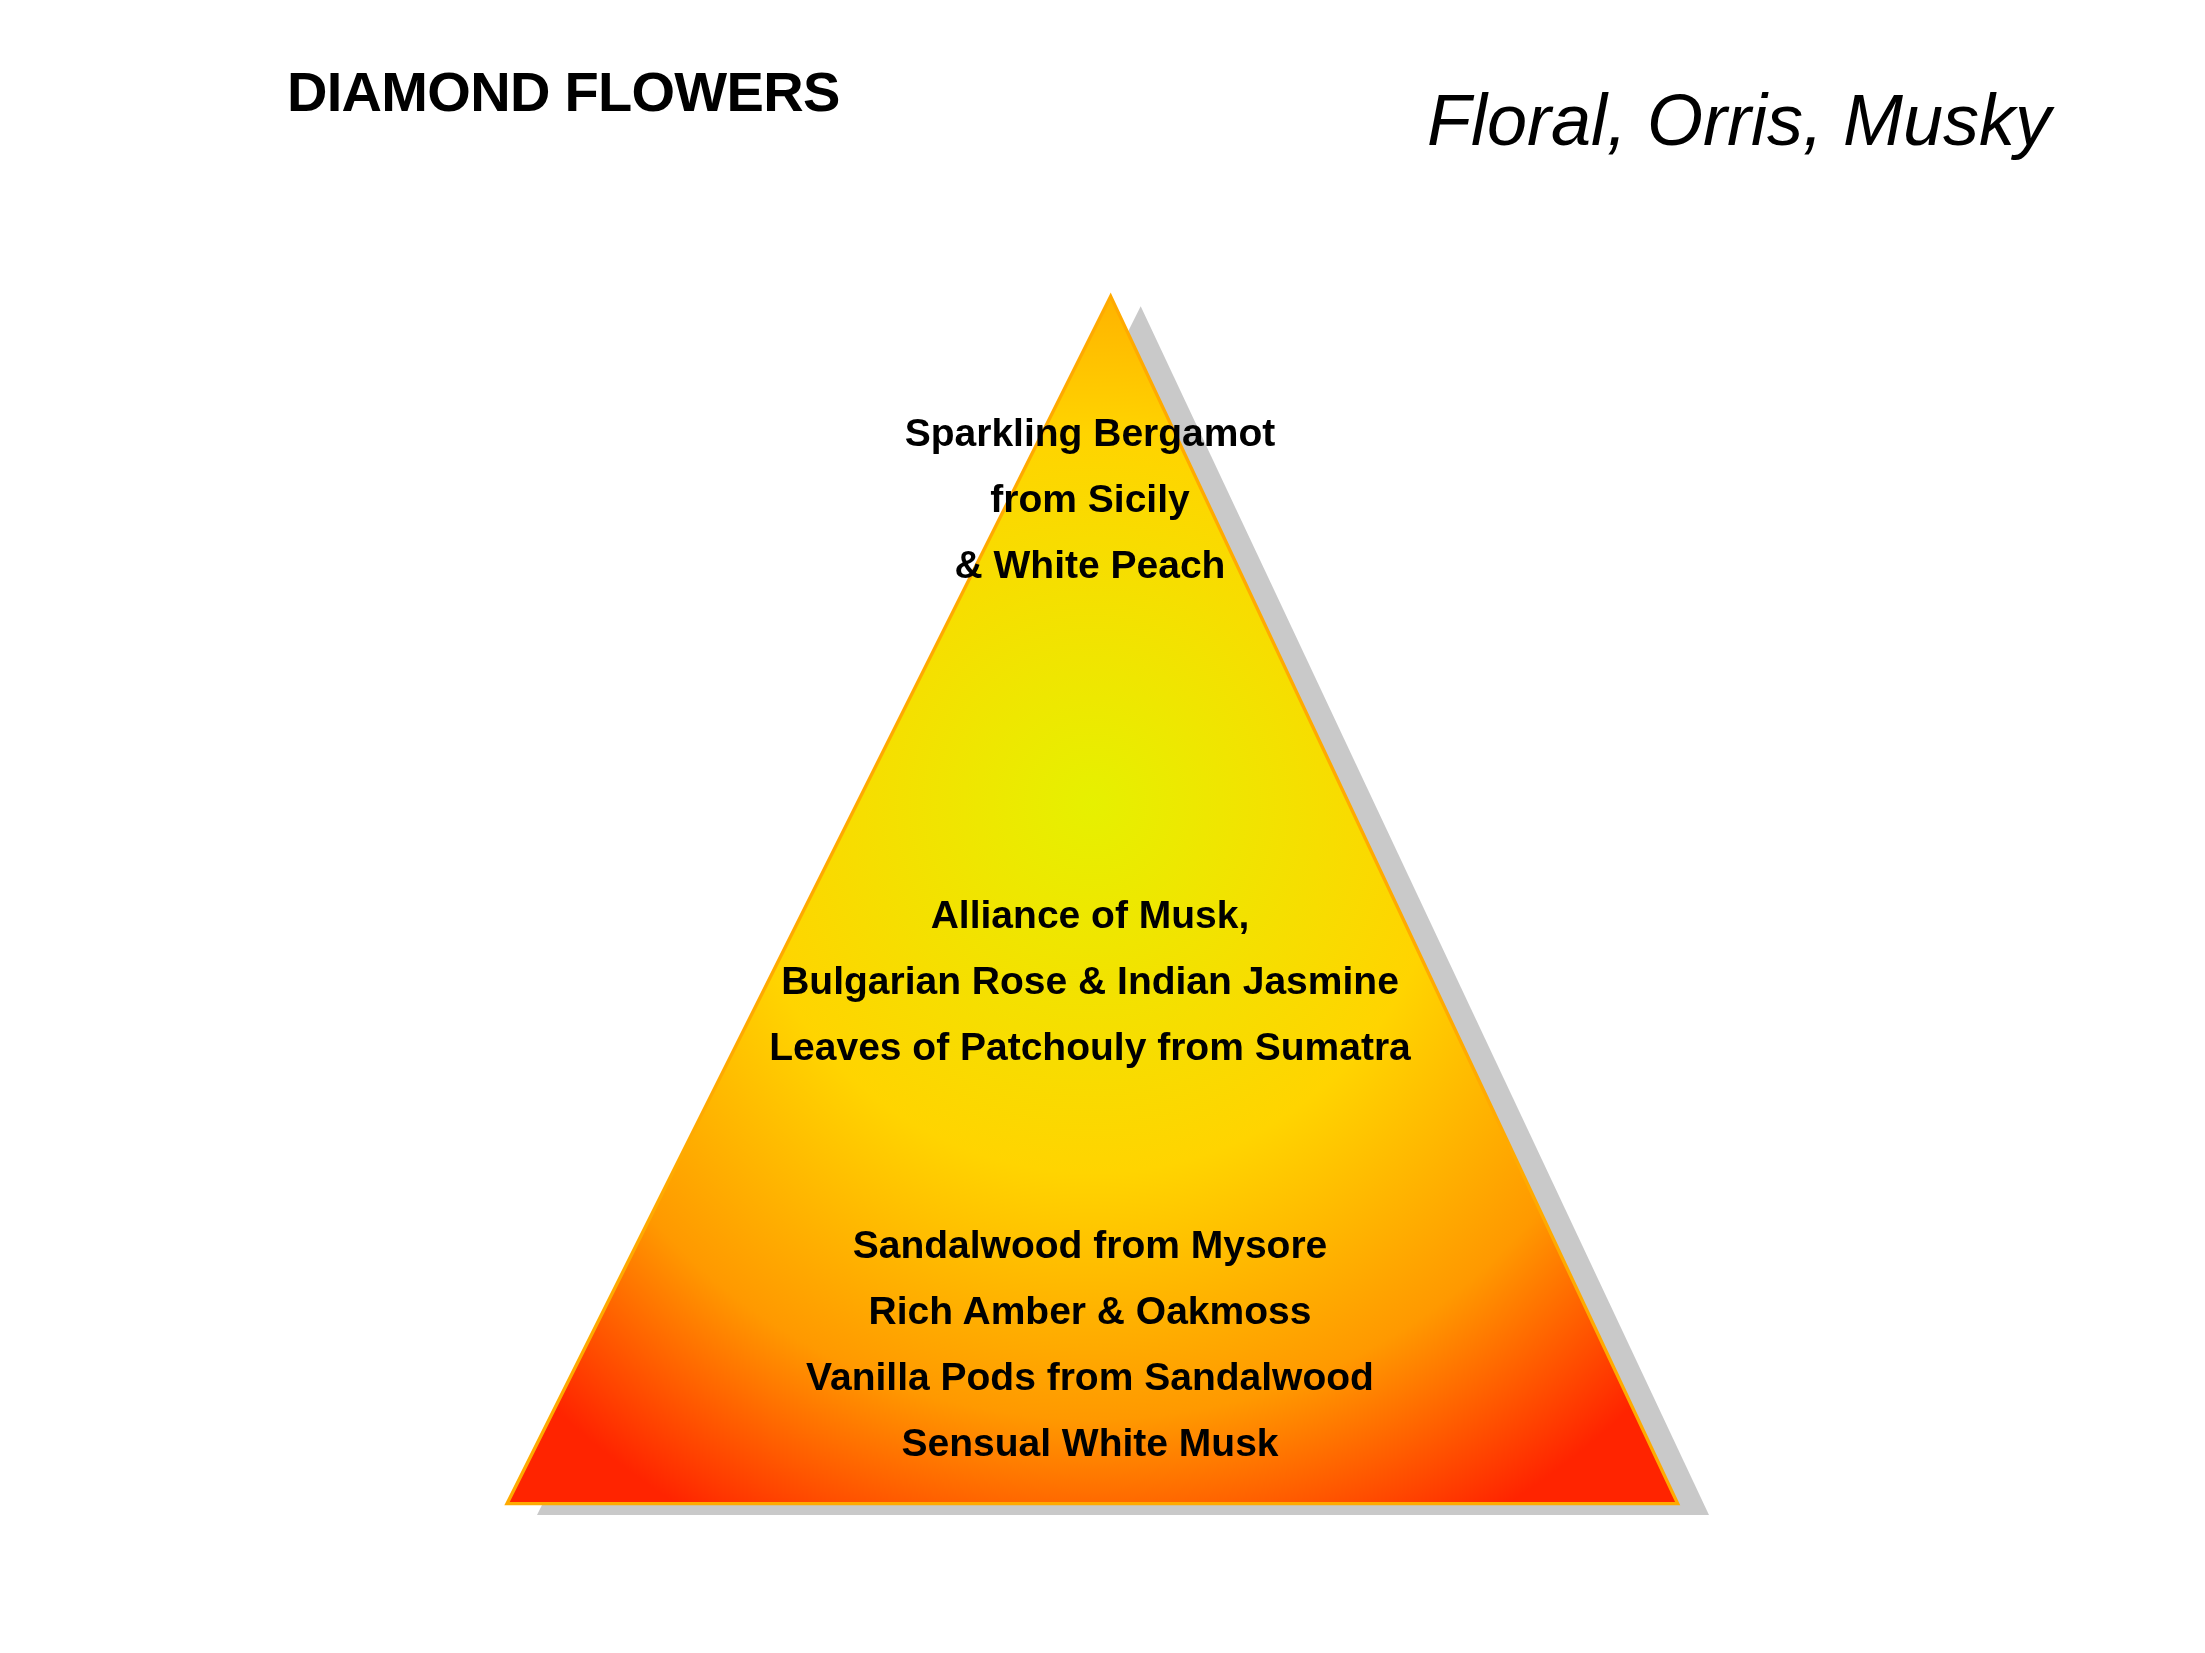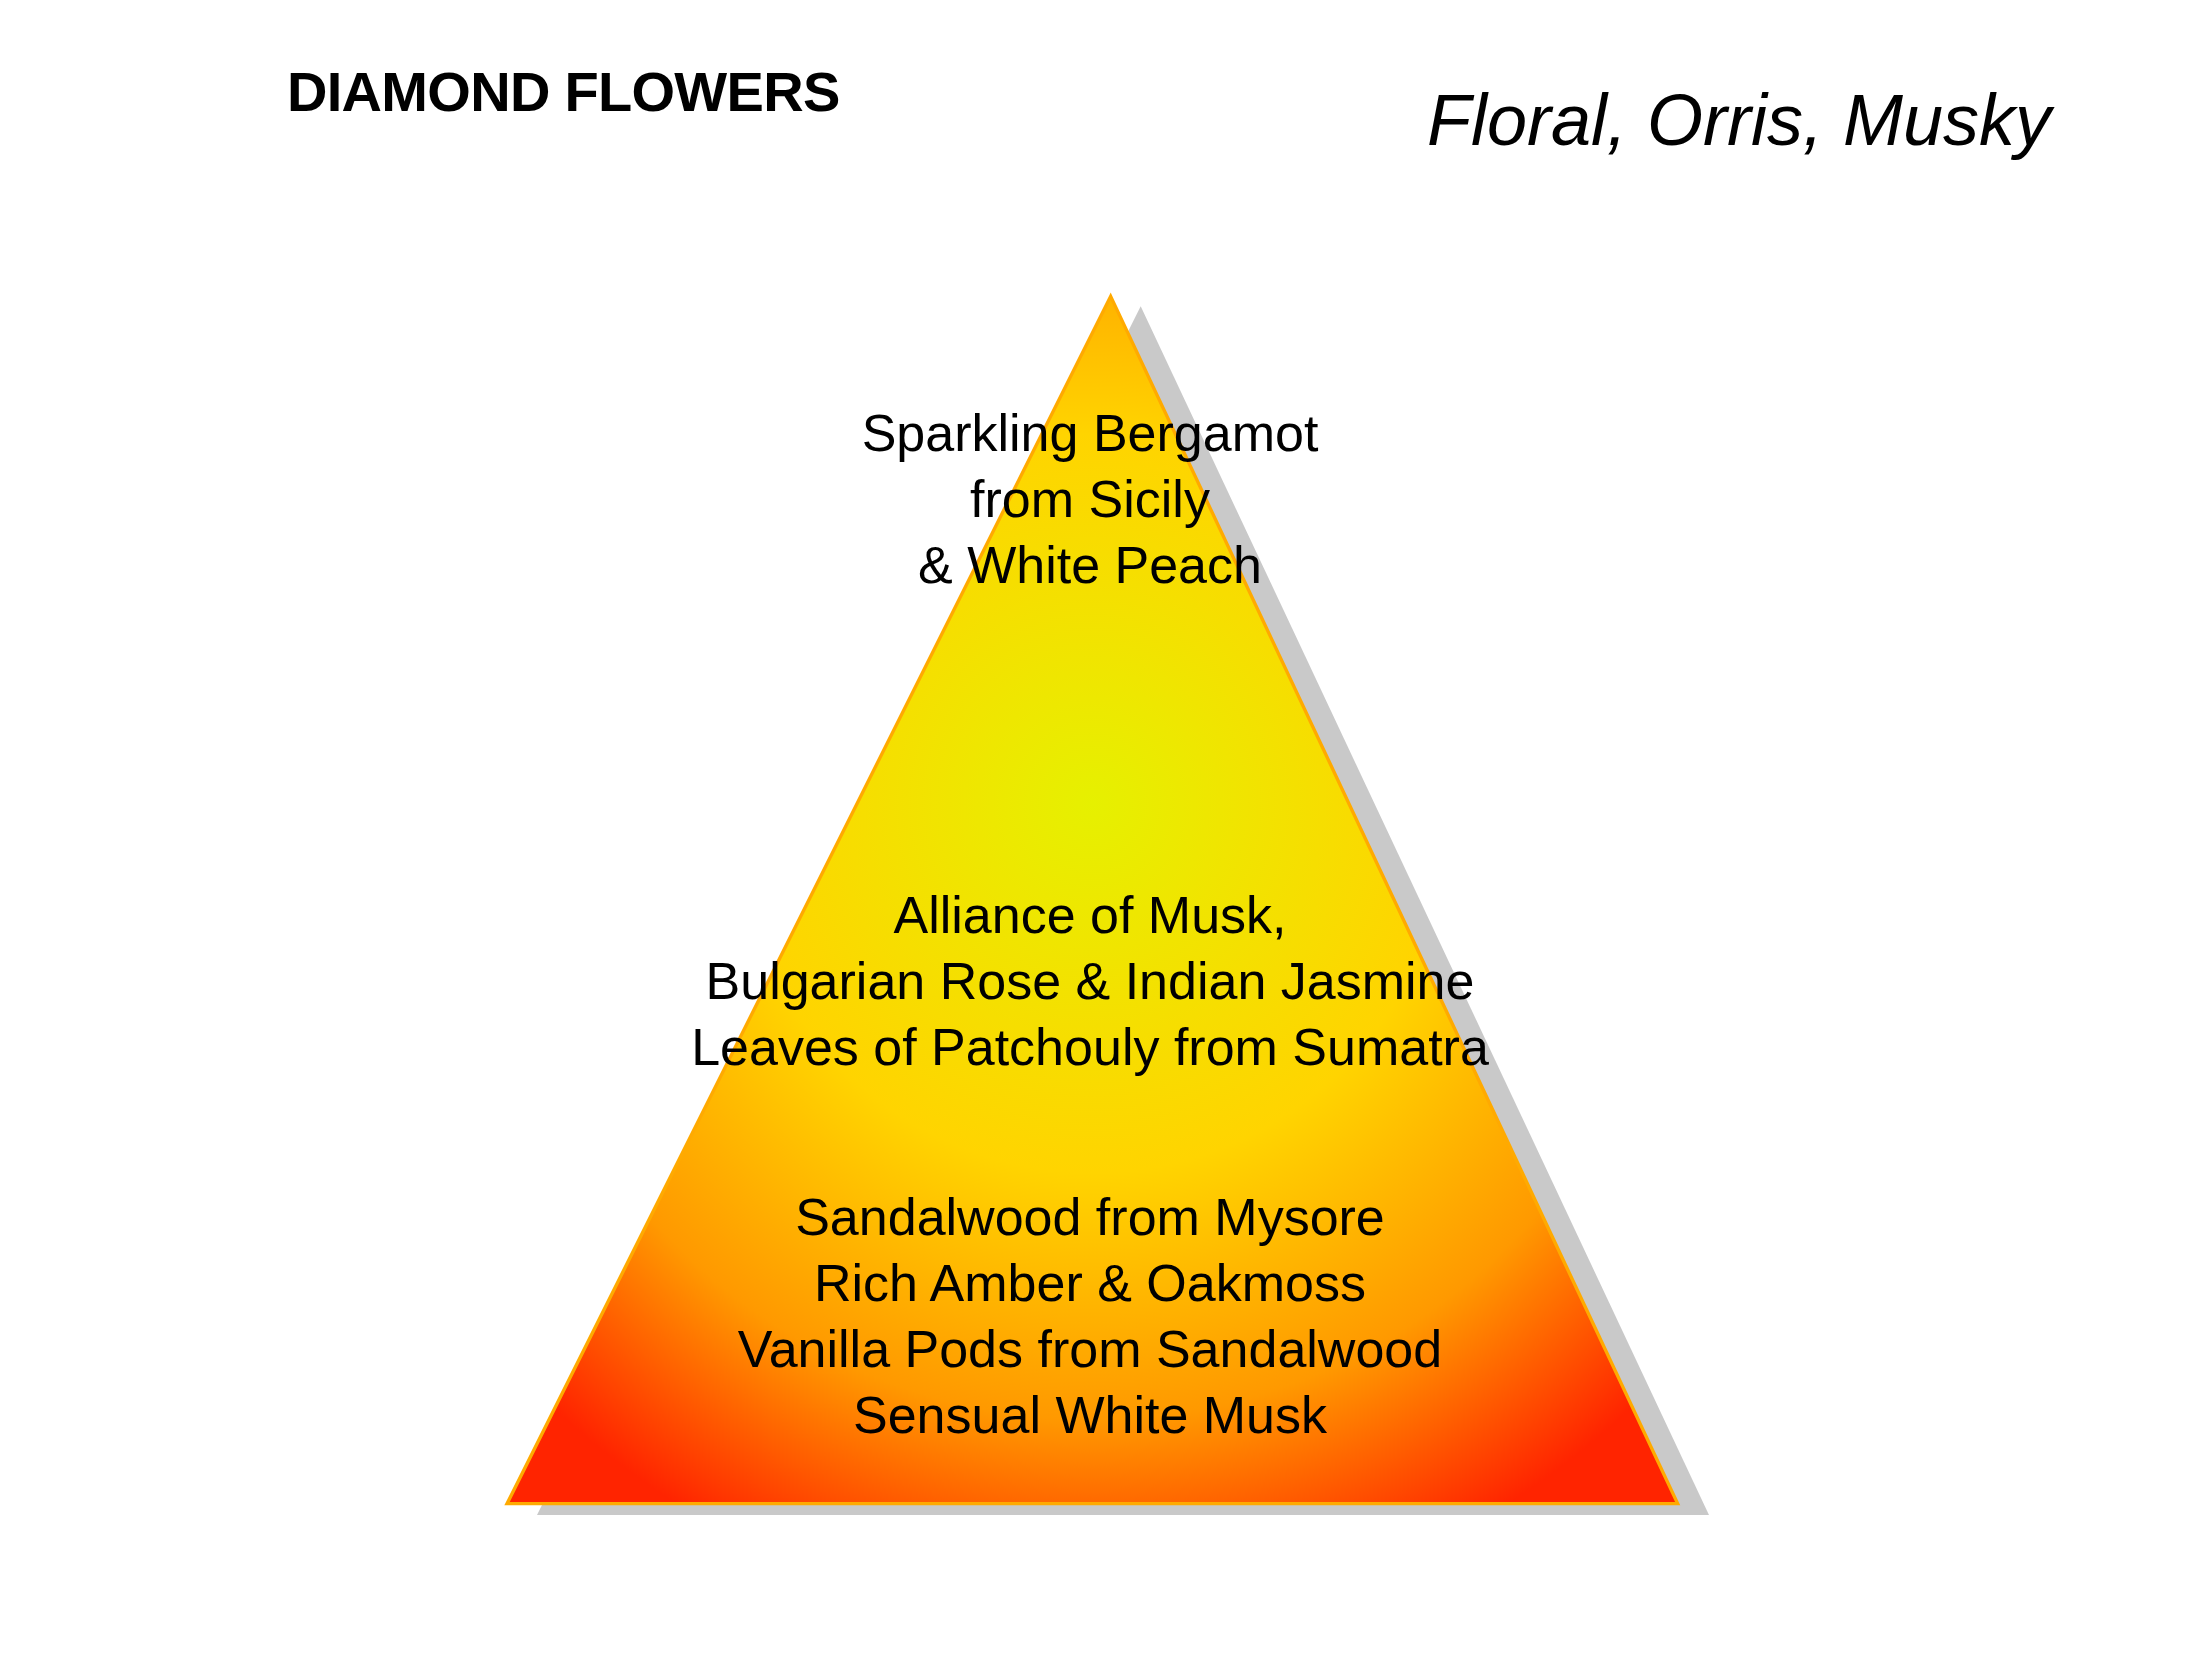--- a/index.html
+++ b/index.html
@@ -40,27 +40,28 @@
     left: 467px;
     top: 273px;
     width: 1254px;
     height: 1254px;
   }
   .notes {
     position: absolute;
     left: 590px;
     width: 1000px;
     text-align: center;
-    font-size: 52px;
+    font-size: 39px;
     line-height: 66px;
     color: #000000;
+    font-weight: bold;
   }
   .notes-top   { top: 400px; }
   .notes-heart { top: 882px; }
-  .notes-base  { top: 1184px; }
+  .notes-base  { top: 1212px; }
 </style>
 </head>
 <body>
 
 <div class="slide">
 
   <h1 class="title">DIAMOND FLOWERS</h1>
 
   <div class="subtitle">Floral, Orris, Musky</div>
 

